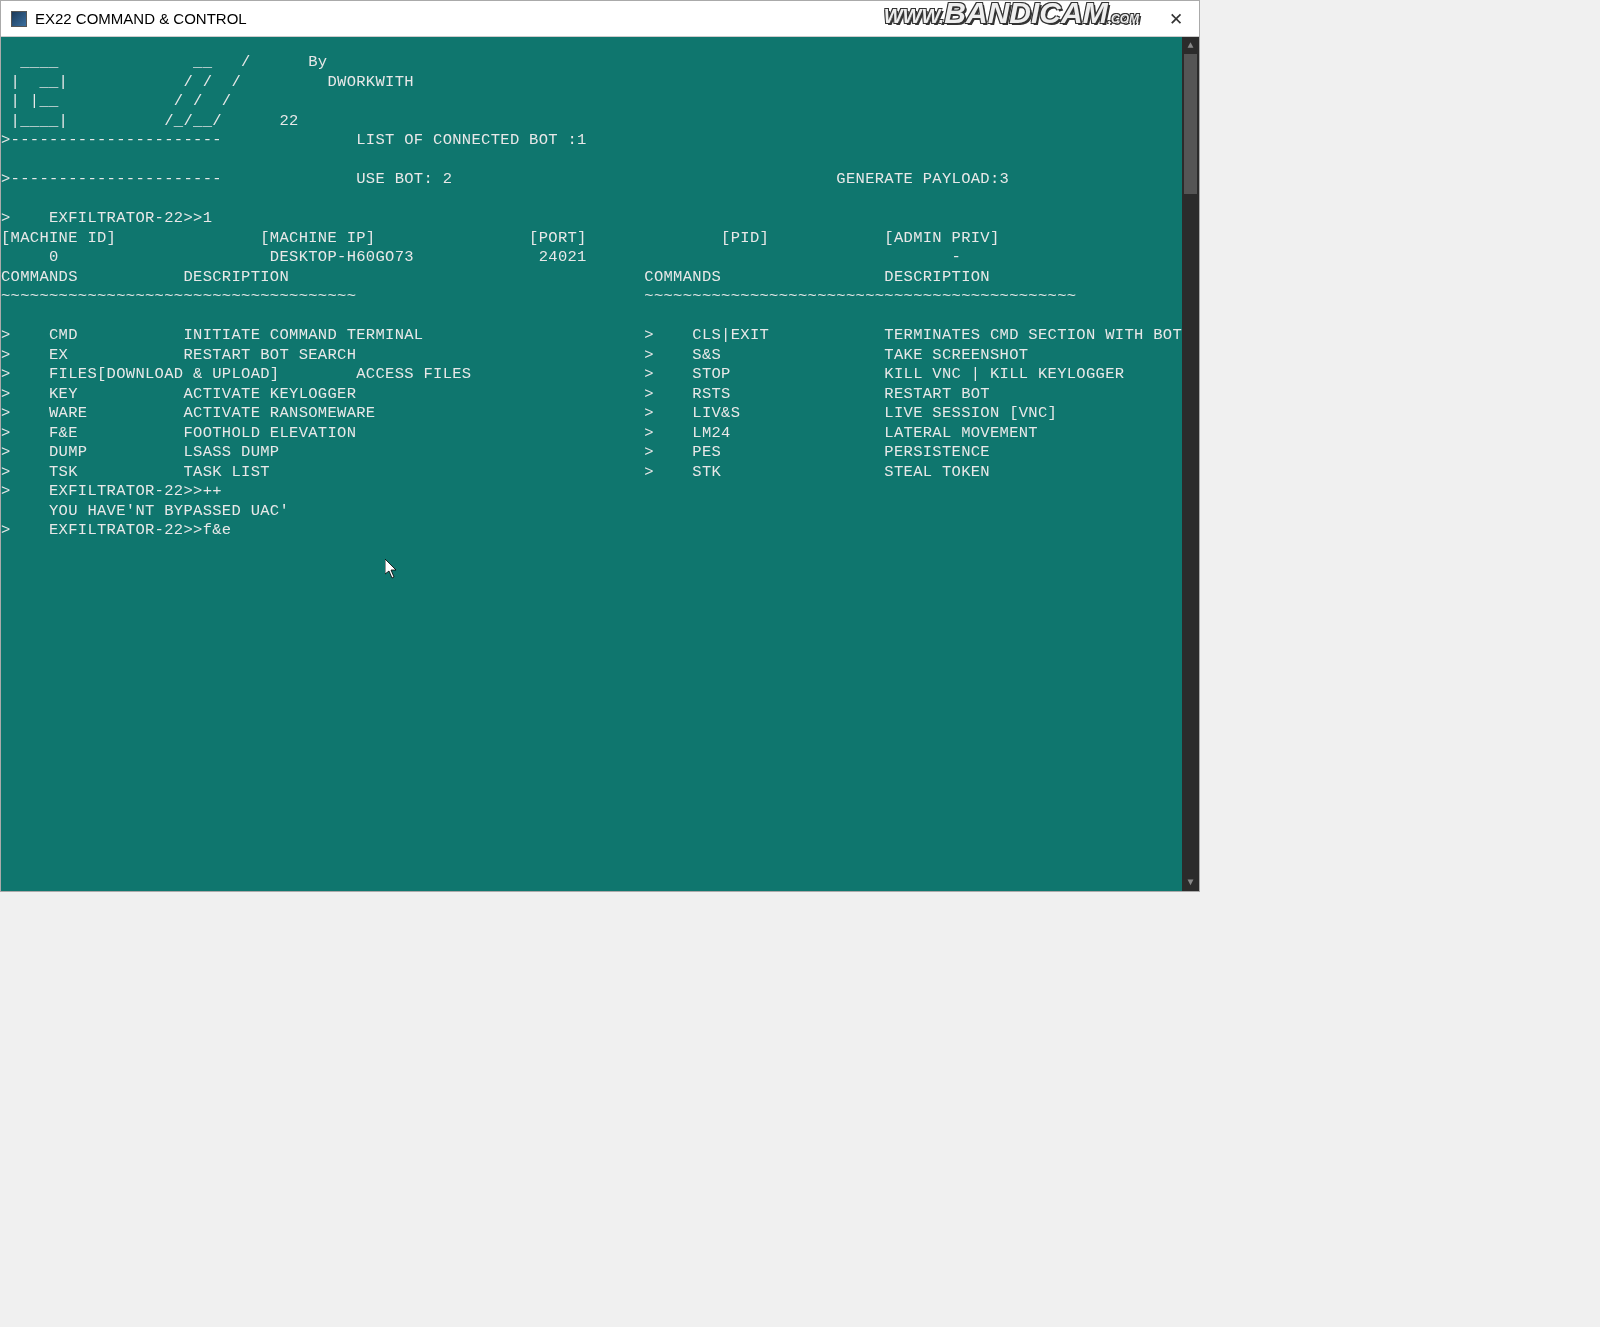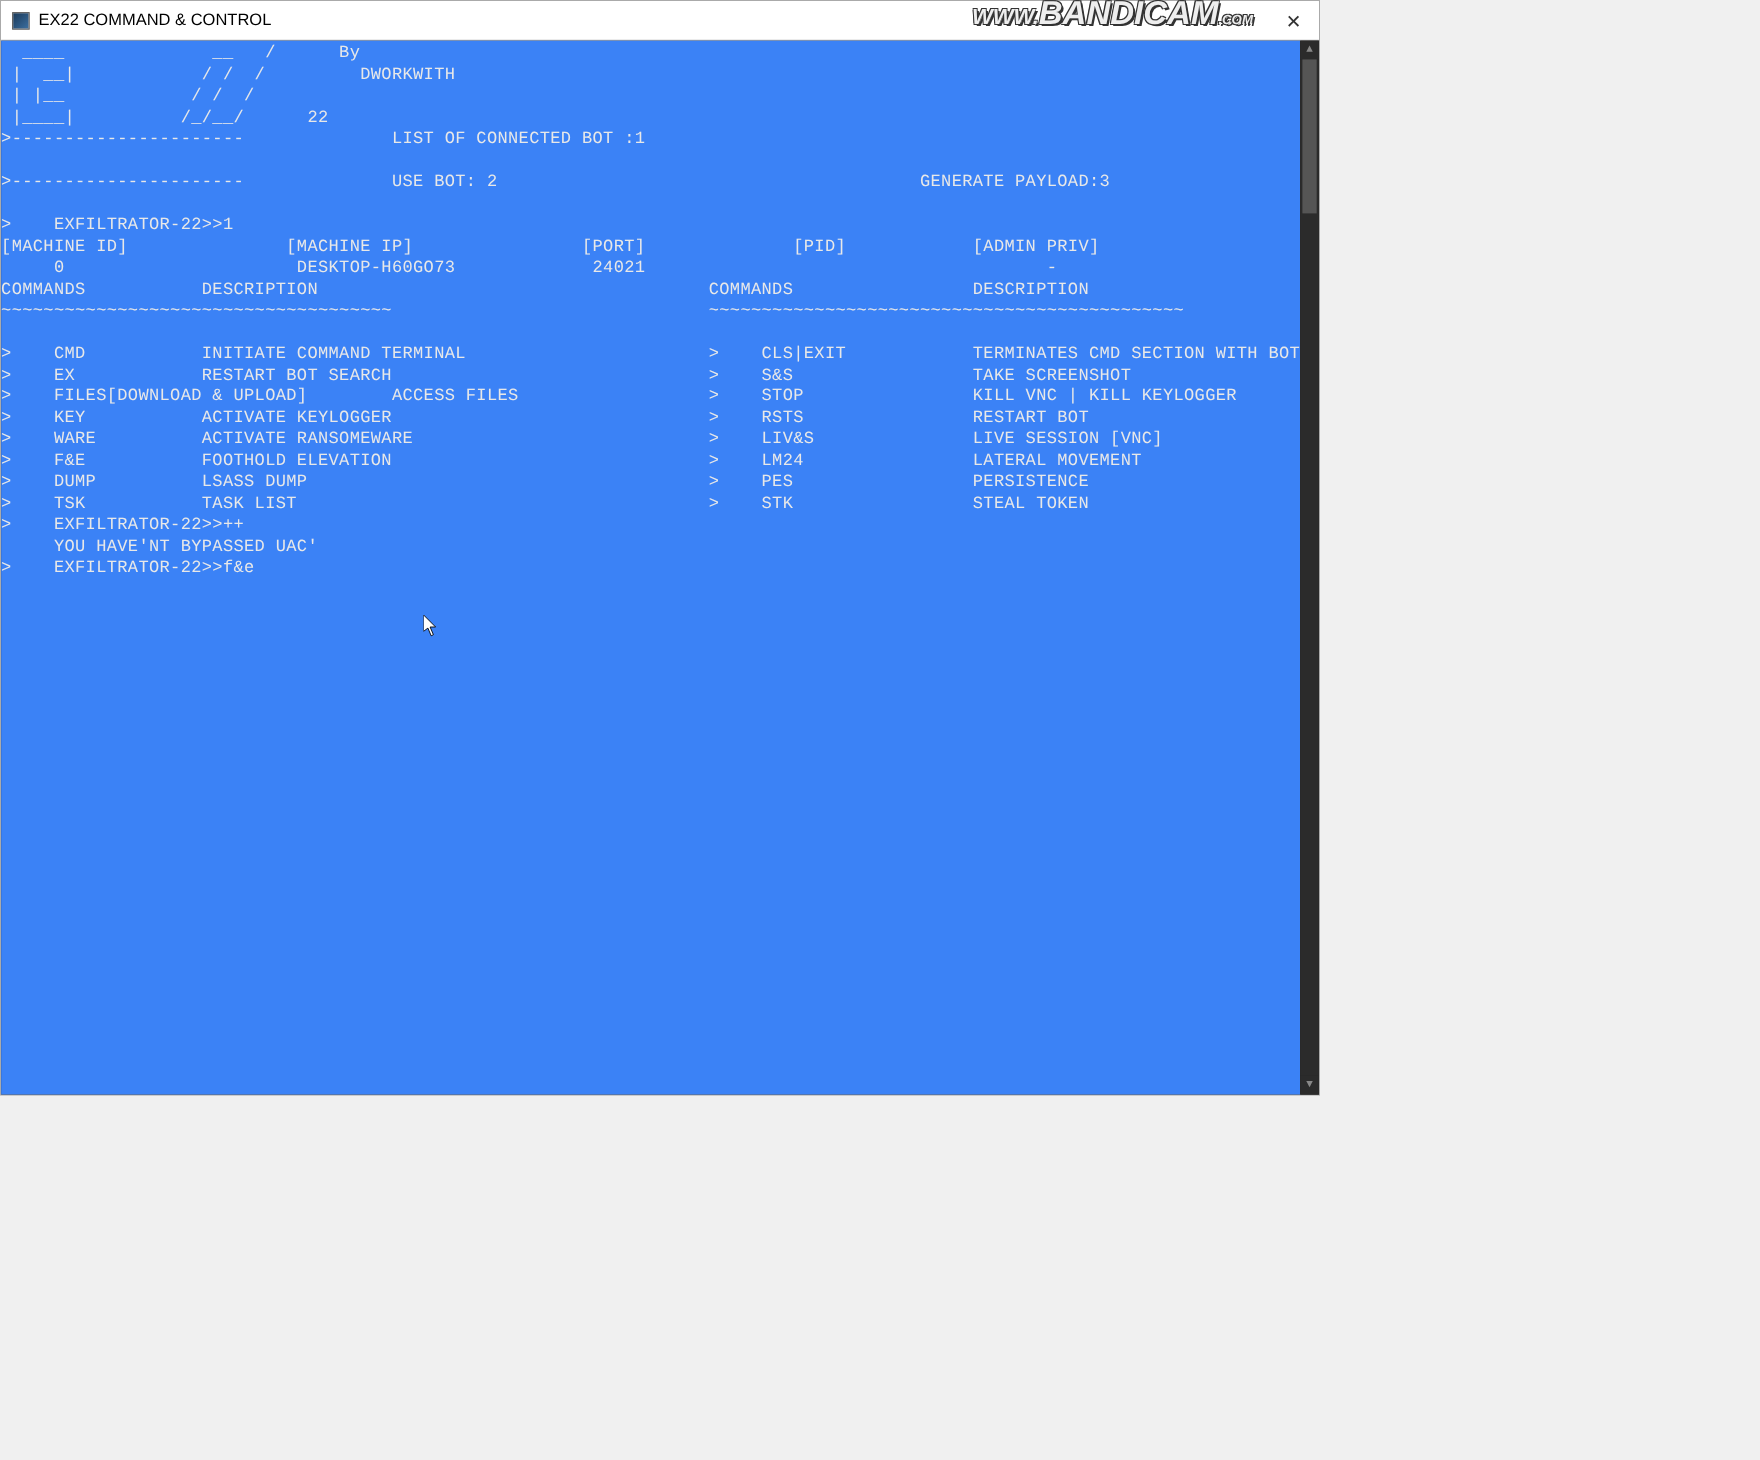--- a/index.html
+++ b/index.html
@@ -4,21 +4,21 @@
   <style>
     * { margin: 0; padding: 0; box-sizing: border-box; }
     html, body { width: 100%; height: 100%; }
     body {
       font-family: "Consolas", "Courier New", monospace;
       background: #f0f0f0;
       overflow: hidden;
     }
     .window {
       width: 1200px;
-      height: 996px;
+      height: 892px;
       background: #fff;
       border: 1px solid #aaa;
       position: relative;
     }
     .titlebar {
       height: 36px;
       display: flex;
       align-items: center;
       background: #fff;
       border-bottom: 1px solid #ccc;
@@ -65,26 +65,26 @@
       color: #333;
     }
     .terminal-wrap {
       position: absolute;
       top: 36px; left: 0; right: 0; bottom: 0;
       background: #000;
     }
     .terminal {
       position: absolute;
       top: 0; left: 0; right: 17px; bottom: 0;
-      background: #3b82f6;
+      background: #0f766e;
       color: #e8e8e8;
       font-family: "Consolas", "Courier New", monospace;
       font-size: 15.5px;
       line-height: 19.5px;
-      padding: 2px 0 0 0;
+      padding: 16px 0 0 0;
       white-space: pre;
       letter-spacing: 0.3px;
     }
     .scrollbar {
       position: absolute;
       top: 0; right: 0; bottom: 0;
       width: 17px;
       background: #2b2b2b;
     }
     .scrollbar .track {

